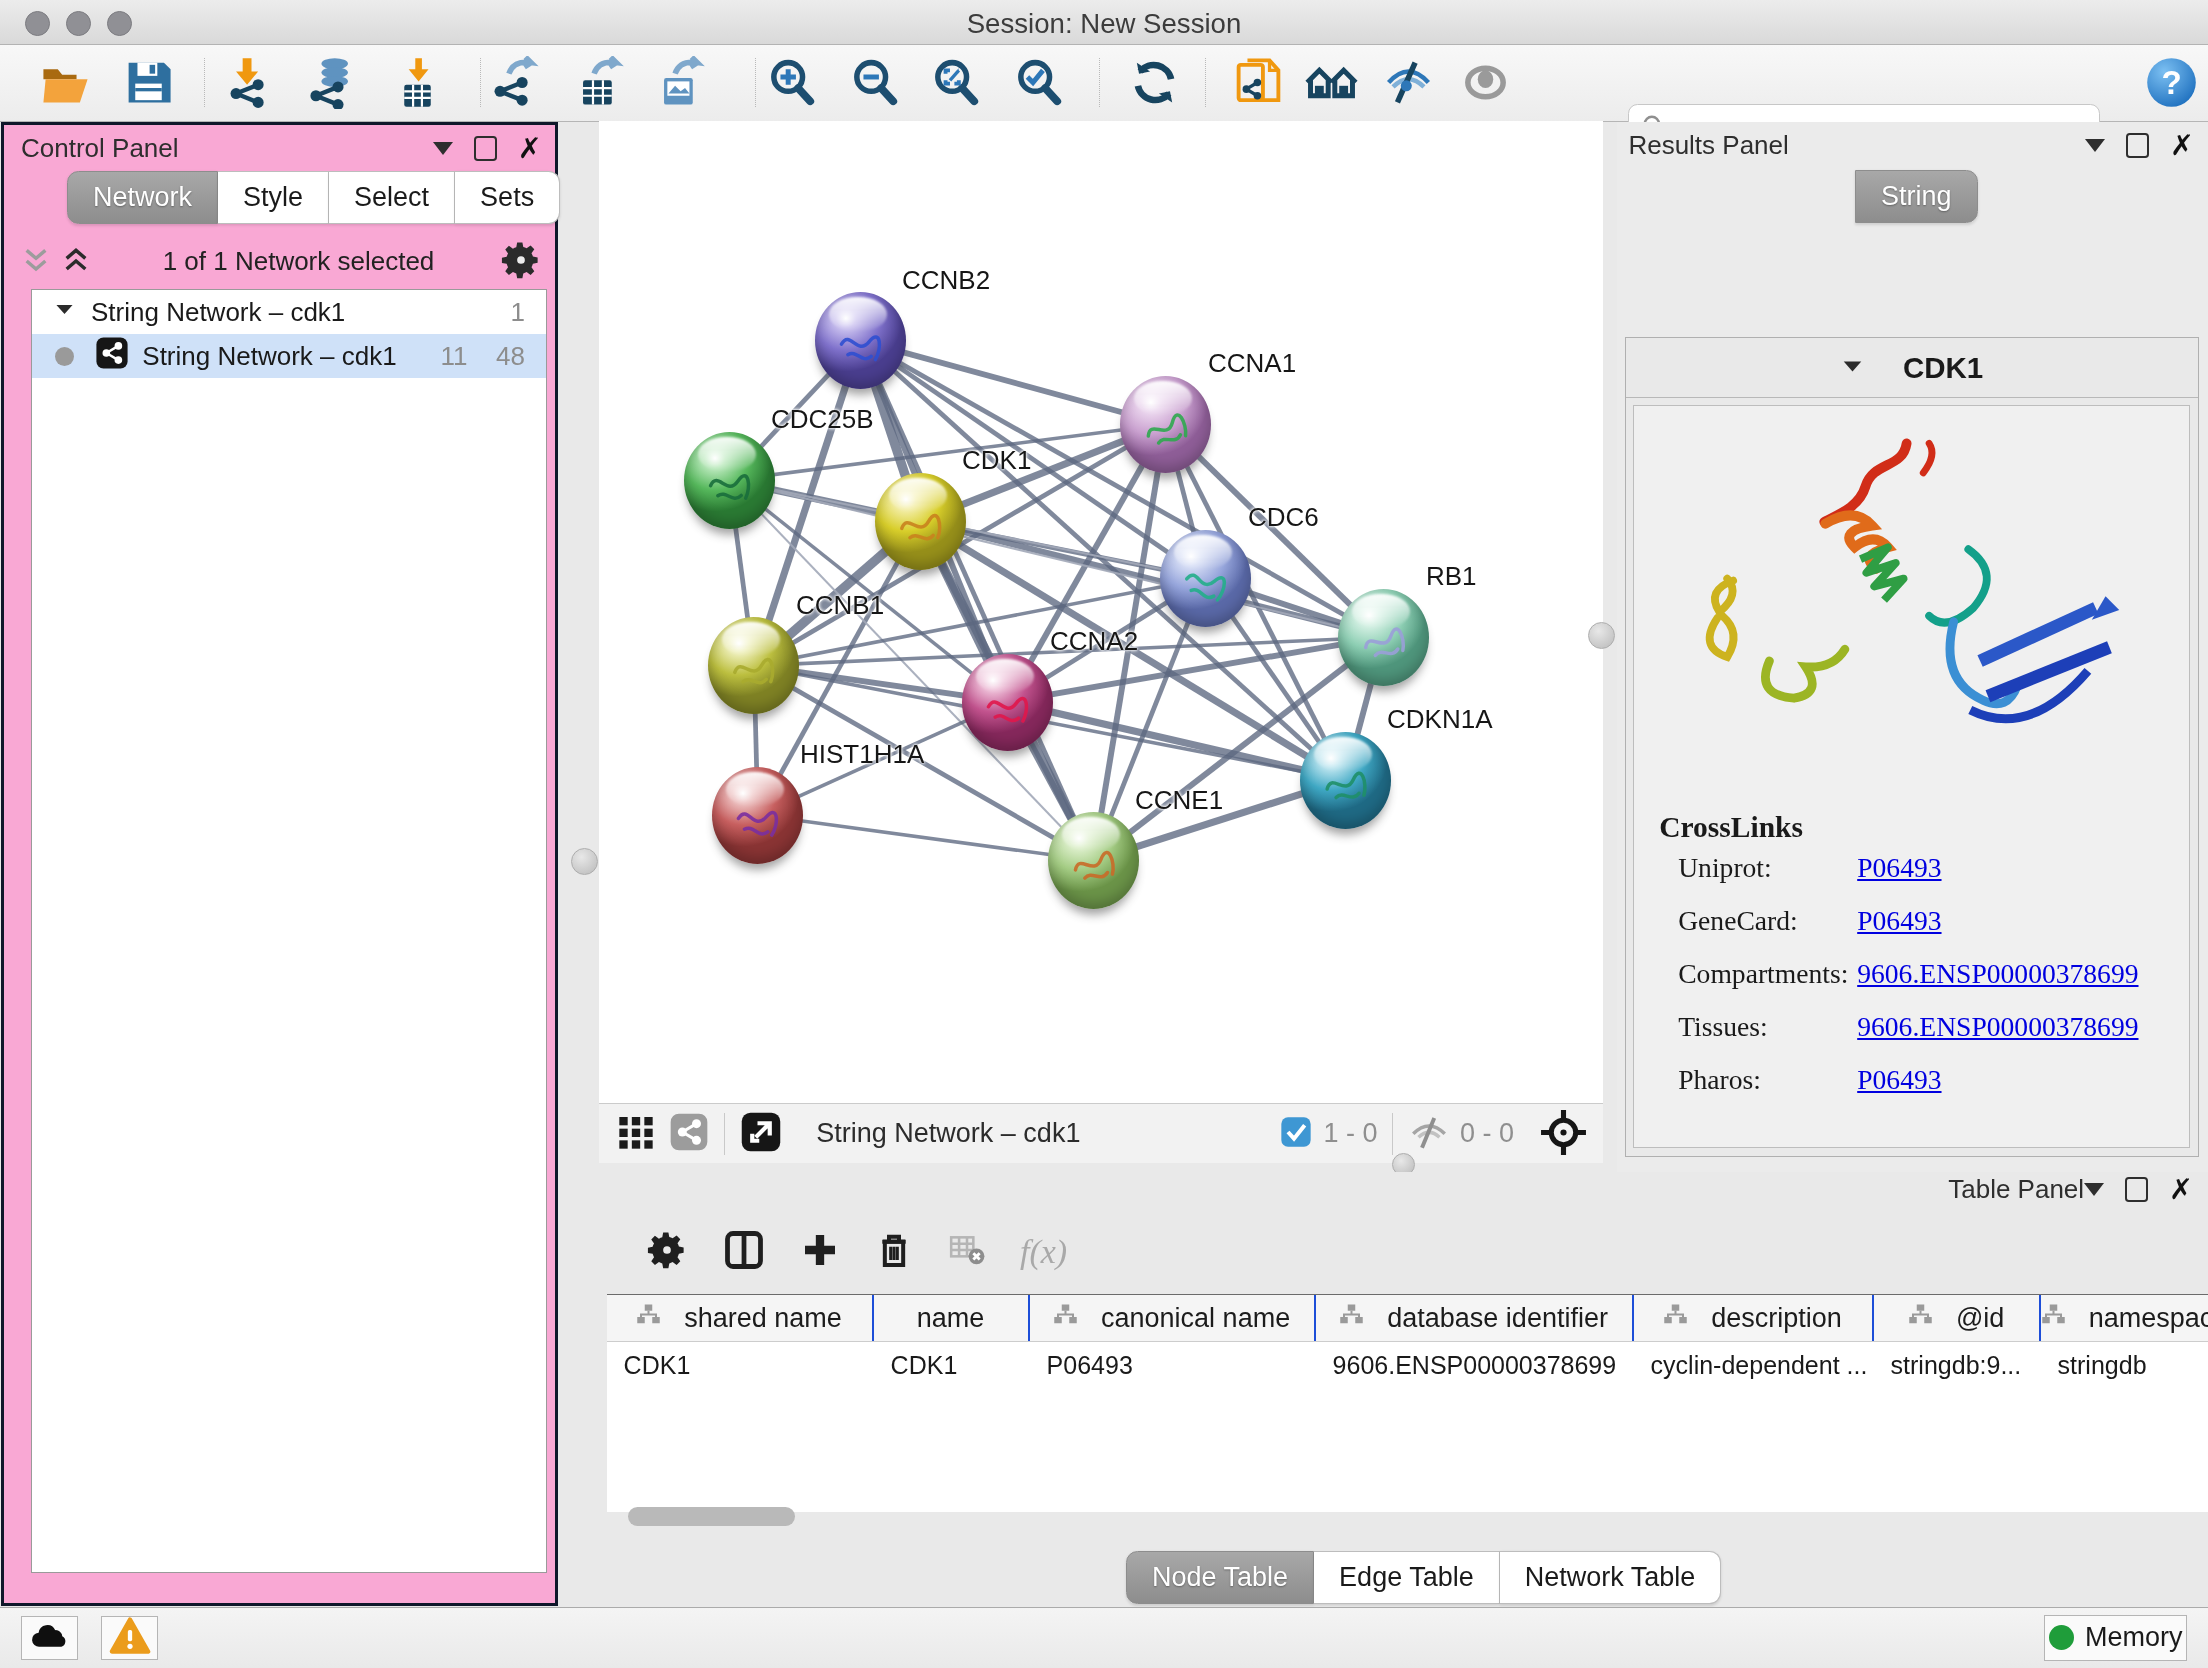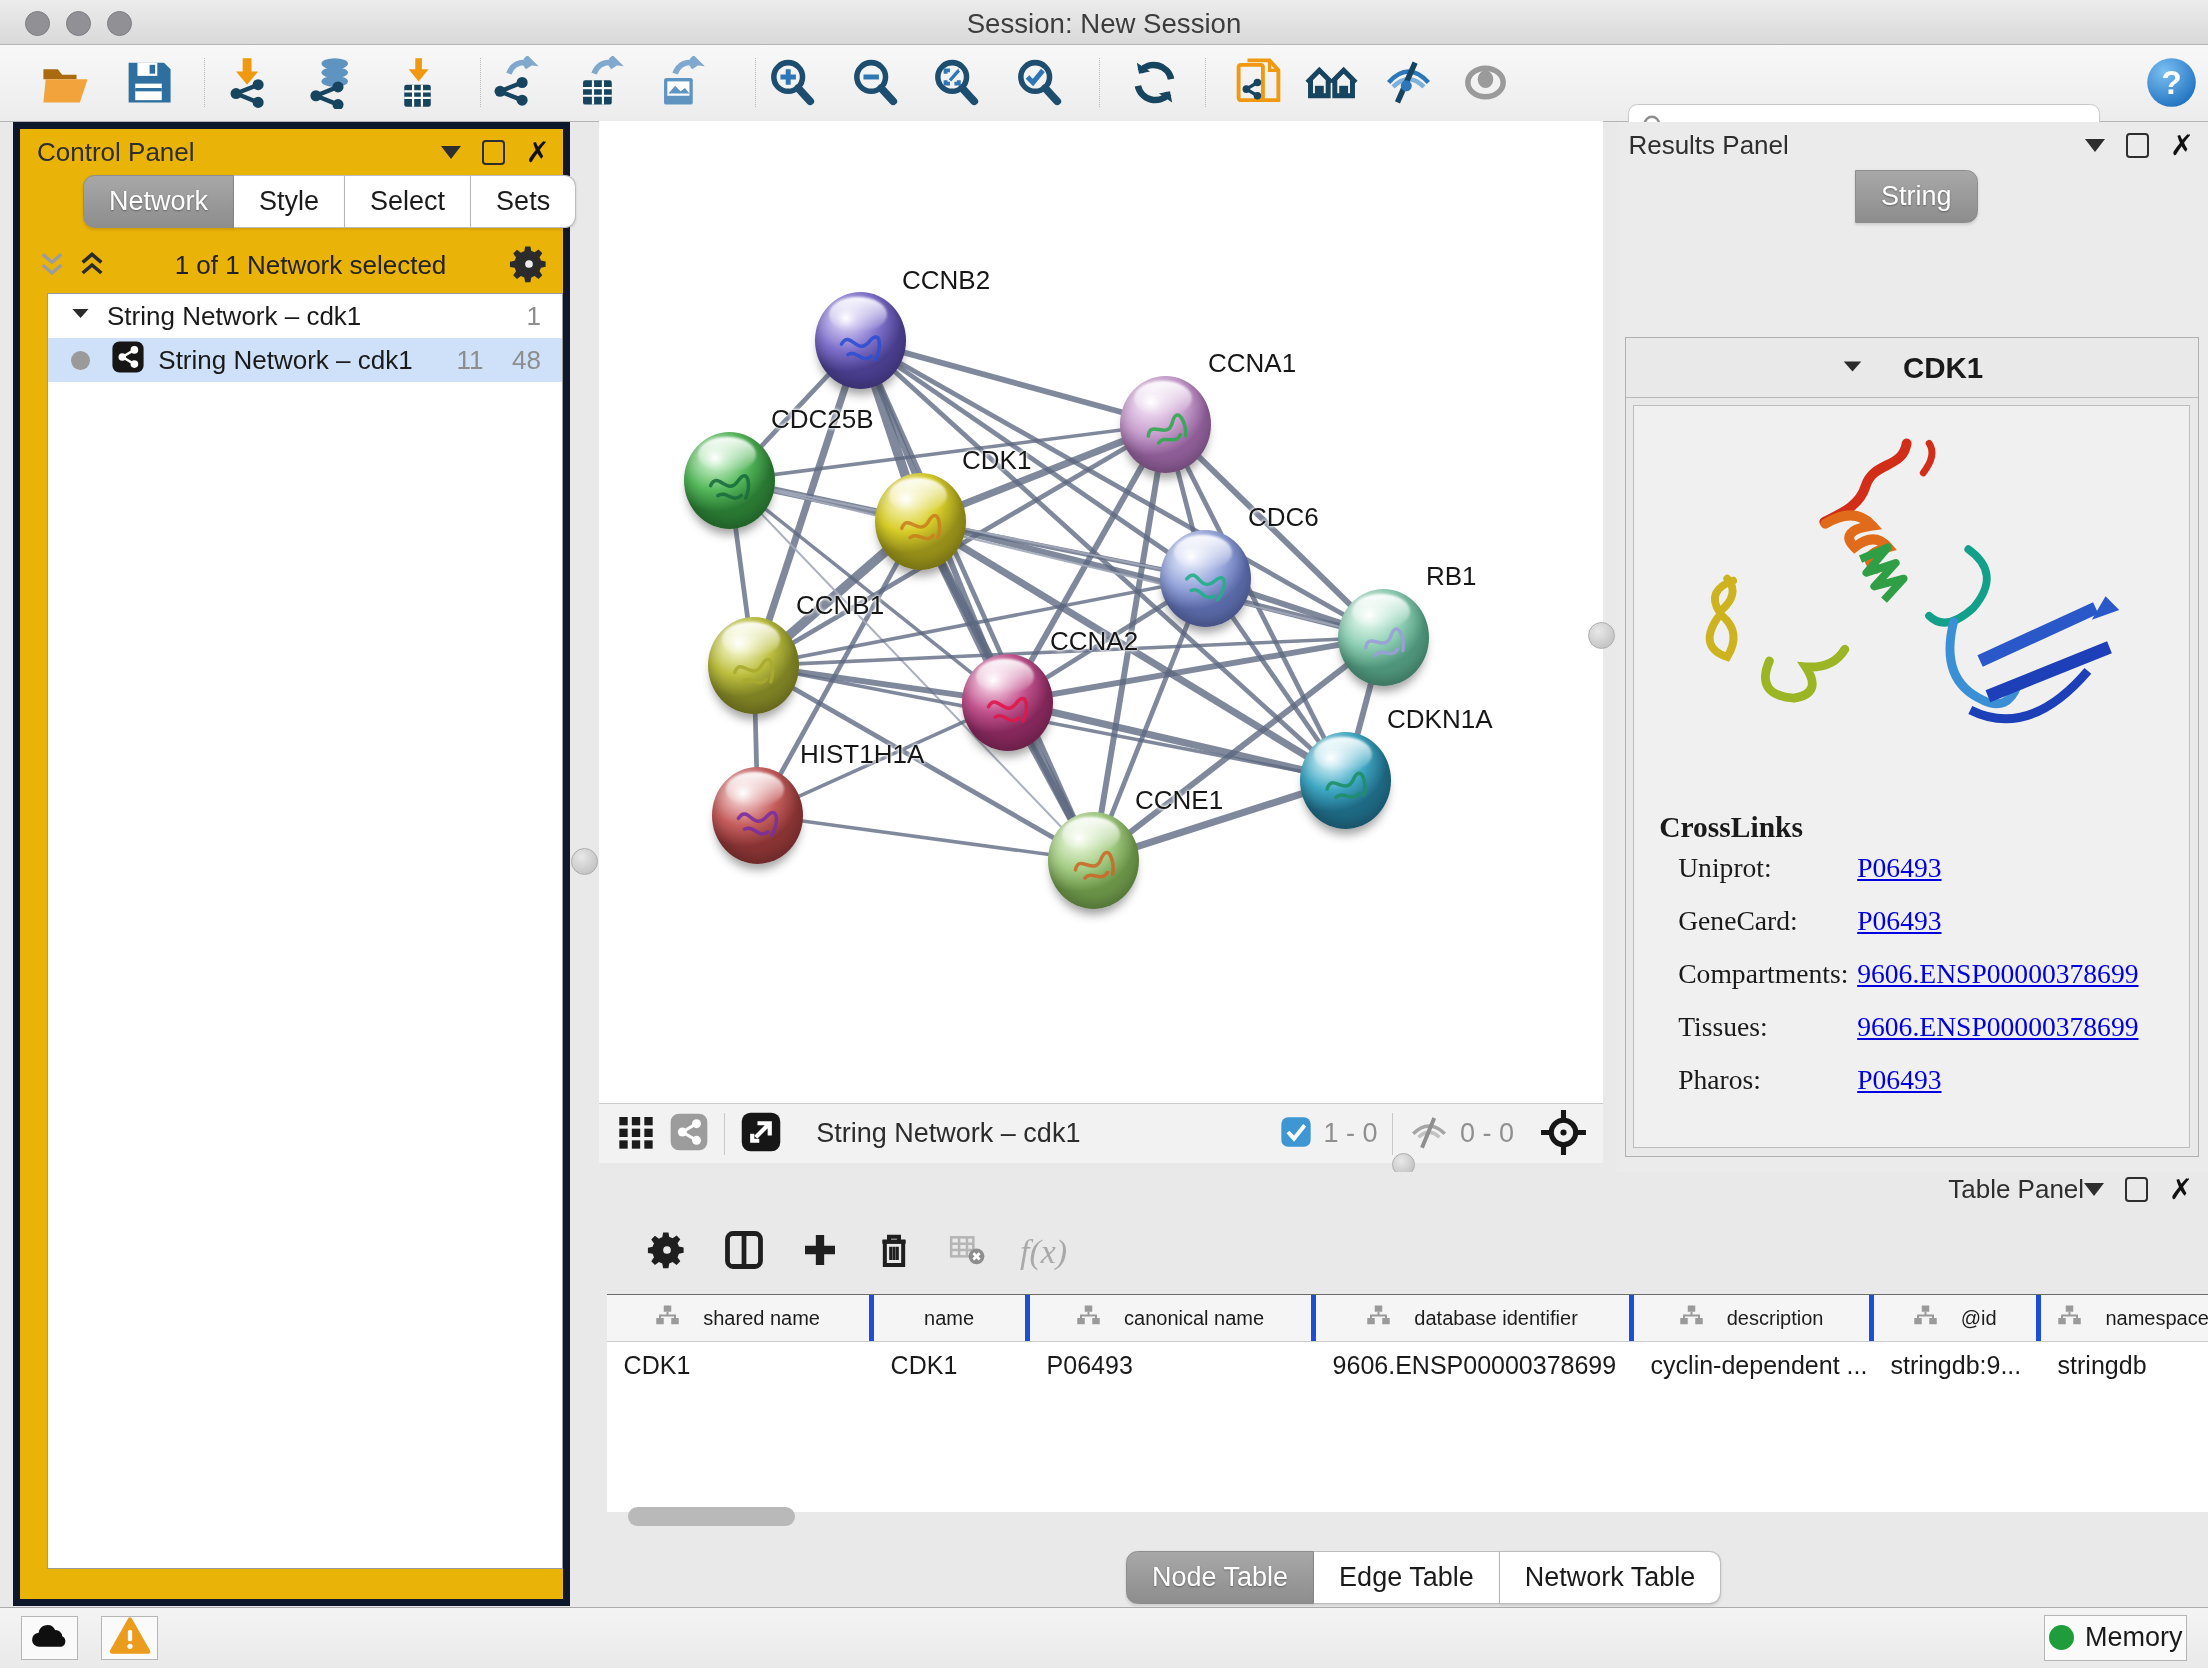--- a/index.html
+++ b/index.html
@@ -30,22 +30,22 @@
   .pc-close{font-size:28.5px;font-weight:bold;color:#111;line-height:1;}
   
   .seg{display:flex;}
   .seg .tab{height:51px;line-height:51px;padding:0 25px;background:#fff;border:1px solid #bdbdbd;border-left:none;
     font-size:27px;color:#1a1a1a;text-align:center;box-shadow:0 1.9px 2.9px rgba(0,0,0,.12);}
   .seg .tab:first-child{border-left:1px solid #bdbdbd;border-radius:11.4px 0 0 11.4px;}
   .seg .tab:last-child{border-radius:0 11.4px 11.4px 0;}
   .seg .tab.sel{background:linear-gradient(#a8a8a8,#8d8d8d);color:#fff;text-shadow:0 1px 1.9px rgba(0,0,0,.35);
     border-color:#8d8d8d;}
   
-  .control-panel{position:absolute;left:13px;top:122px;width:557px;height:1484px;background:#eab308;
-    border:7px solid #0f172a;box-sizing:border-box;}
+  .control-panel{position:absolute;left:1px;top:122px;width:557px;height:1484px;background:#f9a8d4;
+    border:3px solid #0f172a;box-sizing:border-box;}
   .cp-header{position:absolute;left:17px;right:13.3px;top:7.6px;display:flex;justify-content:space-between;align-items:center;}
   .cp-tabs{position:absolute;left:63px;top:46px;}
   .cp-statusrow{position:absolute;left:13.3px;top:114px;right:13.3px;height:44px;display:flex;align-items:center;}
   .chev{width:40px;height:32px;}
   .cp-selected-text{flex:1;text-align:center;font-size:26px;color:#222;}
   .cp-list{position:absolute;left:27px;top:164px;width:514px;bottom:30px;background:#fff;border:1.9px solid #9a9a9a;}
   .tree-row{height:44px;display:flex;align-items:center;font-size:26px;}
   .tree-row .count{color:#8d8d8d;}
   .tree-row.child{background:#cfe1f8;}
   
@@ -77,22 +77,22 @@
   .xl-head{font-family:"Liberation Serif","DejaVu Serif",serif;font-weight:bold;font-size:29.5px;margin:5.7px 0 7.6px 25px;}
   .xl-row{display:flex;font-family:"Liberation Serif","DejaVu Serif",serif;font-size:27.6px;margin:0 0 21px 44px;}
   .xl-label{width:179px;color:#1a1a1a;}
   .xl-link{color:#0000e0;text-decoration:underline;}
   
   .table-panel{position:absolute;left:599px;top:1172px;width:1609px;height:436px;background:#e9e9e9;}
   .tp-toolbar{position:absolute;left:15px;top:46px;right:7.6px;height:67px;background:#e9e9e9;
     display:flex;align-items:center;gap:34px;padding-left:32px;}
   .tp-table{position:absolute;left:7.6px;top:122px;right:0;height:217px;background:#fff;border-top:1.9px solid #6b6b6b;overflow:hidden;}
   .tp-header{display:flex;height:46px;background:#f5f5f5;border-bottom:1.9px solid #cdcdcd;}
-  .tp-hcell{display:flex;align-items:center;justify-content:center;gap:23px;font-size:20px;color:#1c1c1c;
-    border-right:5px solid #1d4ed8;box-sizing:border-box;flex:none;}
+  .tp-hcell{display:flex;align-items:center;justify-content:center;gap:23px;font-size:27px;color:#1c1c1c;
+    border-right:2px solid #1d4ed8;box-sizing:border-box;flex:none;}
   .tp-row{display:flex;height:46px;align-items:center;}
   .tp-cell{padding-left:17px;font-size:25px;box-sizing:border-box;flex:none;white-space:nowrap;overflow:hidden;}
   .hscroll-thumb{position:absolute;left:28.5px;bottom:82px;width:167px;height:19px;border-radius:9.5px;background:#b9b9b9;}
   .tp-tabs{position:absolute;left:527px;bottom:3.8px;}
   
   .bottom-bar{position:absolute;left:0;top:1607px;width:2208px;height:61px;background:linear-gradient(#f4f4f4,#e9e9e9);
     border-top:1px solid #ababab;}
   .bb-btn{position:absolute;top:7.6px;width:55px;height:42px;background:#fafafa;border:1.9px solid #b5b5b5;
     display:flex;align-items:center;justify-content:center;}
   .memory-btn{position:absolute;right:21px;top:6.7px;width:141px;height:44px;background:#fafafa;border:1.9px solid #b5b5b5;

